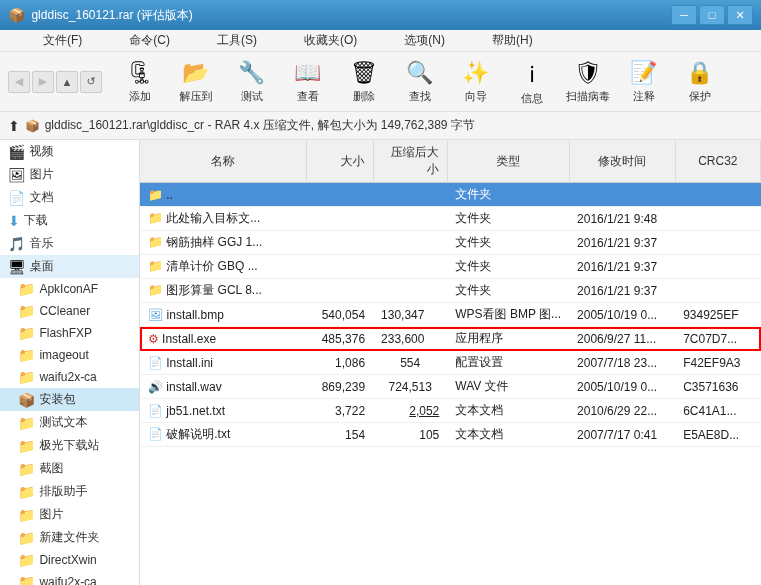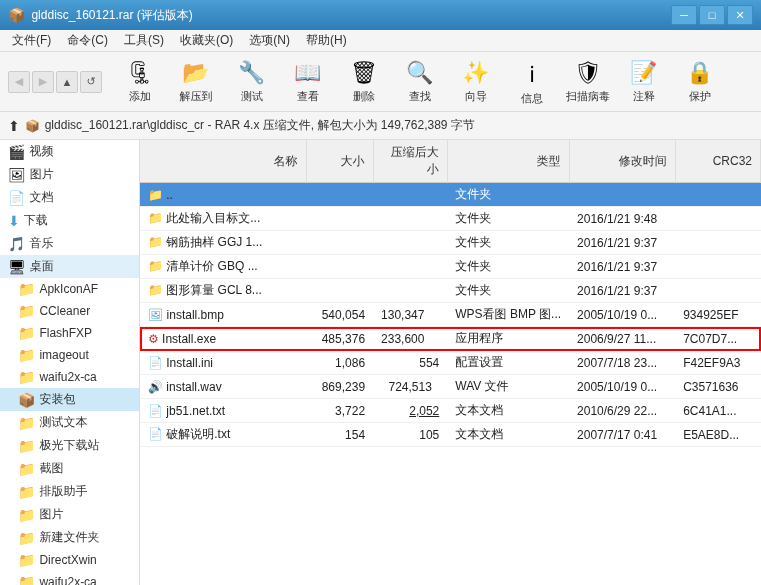--- a/index.html
+++ b/index.html
@@ -29,20 +29,21 @@
       display: flex;
       align-items: center;
       padding: 0 4px;
       border-bottom: 1px solid #ddd;
     }
     .menu-item {
       padding: 18px 8px;
       cursor: pointer;
       color: #333;
       font-size: 12px;
+      margin-left: 31px;
     }
 
     
     .toolbar {
       background: #f5f5f5;
       height: 60px;
       display: flex;
       align-items: center;
       padding: 4px 8px;
       border-bottom: 1px solid #ddd;
@@ -112,21 +113,21 @@
     }
     .file-table {
       width: 100%;
       border-collapse: collapse;
     }
     .file-table thead tr {
       background: #f0f0f0;
       border-bottom: 1px solid #ccc;
     }
     .file-table th {
-      text-align: right;
+      text-align: center;
       padding: 4px 8px;
       font-weight: normal;
       color: #333;
       font-size: 12px;
       border-right: 1px solid #ddd;
       cursor: pointer;
     }
     .file-table td {
       padding: 3px 8px;
       font-size: 12px;
@@ -385,21 +386,21 @@
             <td><span style="color:#cc3333">⚙</span> Install.exe</td>
             <td style="text-align:right;">485,376</td>
             <td style="text-align:left;">233,600</td>
             <td style="color:#222">应用程序</td>
             <td>2006/9/27 11...</td>
             <td>7C07D7...</td>
           </tr>
           <tr>
             <td><span style="color:#888">📄</span> Install.ini</td>
             <td style="text-align:right;">1,086</td>
-            <td style="text-align:right;">554</td>
+            <td style="text-align:center;">554</td>
             <td style="color:#222">配置设置</td>
             <td>2007/7/18 23...</td>
             <td>F42EF9A3</td>
           </tr>
           <tr>
             <td><span style="color:#9b59b6">🔊</span> install.wav</td>
             <td style="text-align:right;">869,239</td>
             <td style="text-align:center;">724,513</td>
             <td style="color:#222">WAV 文件</td>
             <td>2005/10/19 0...</td>

